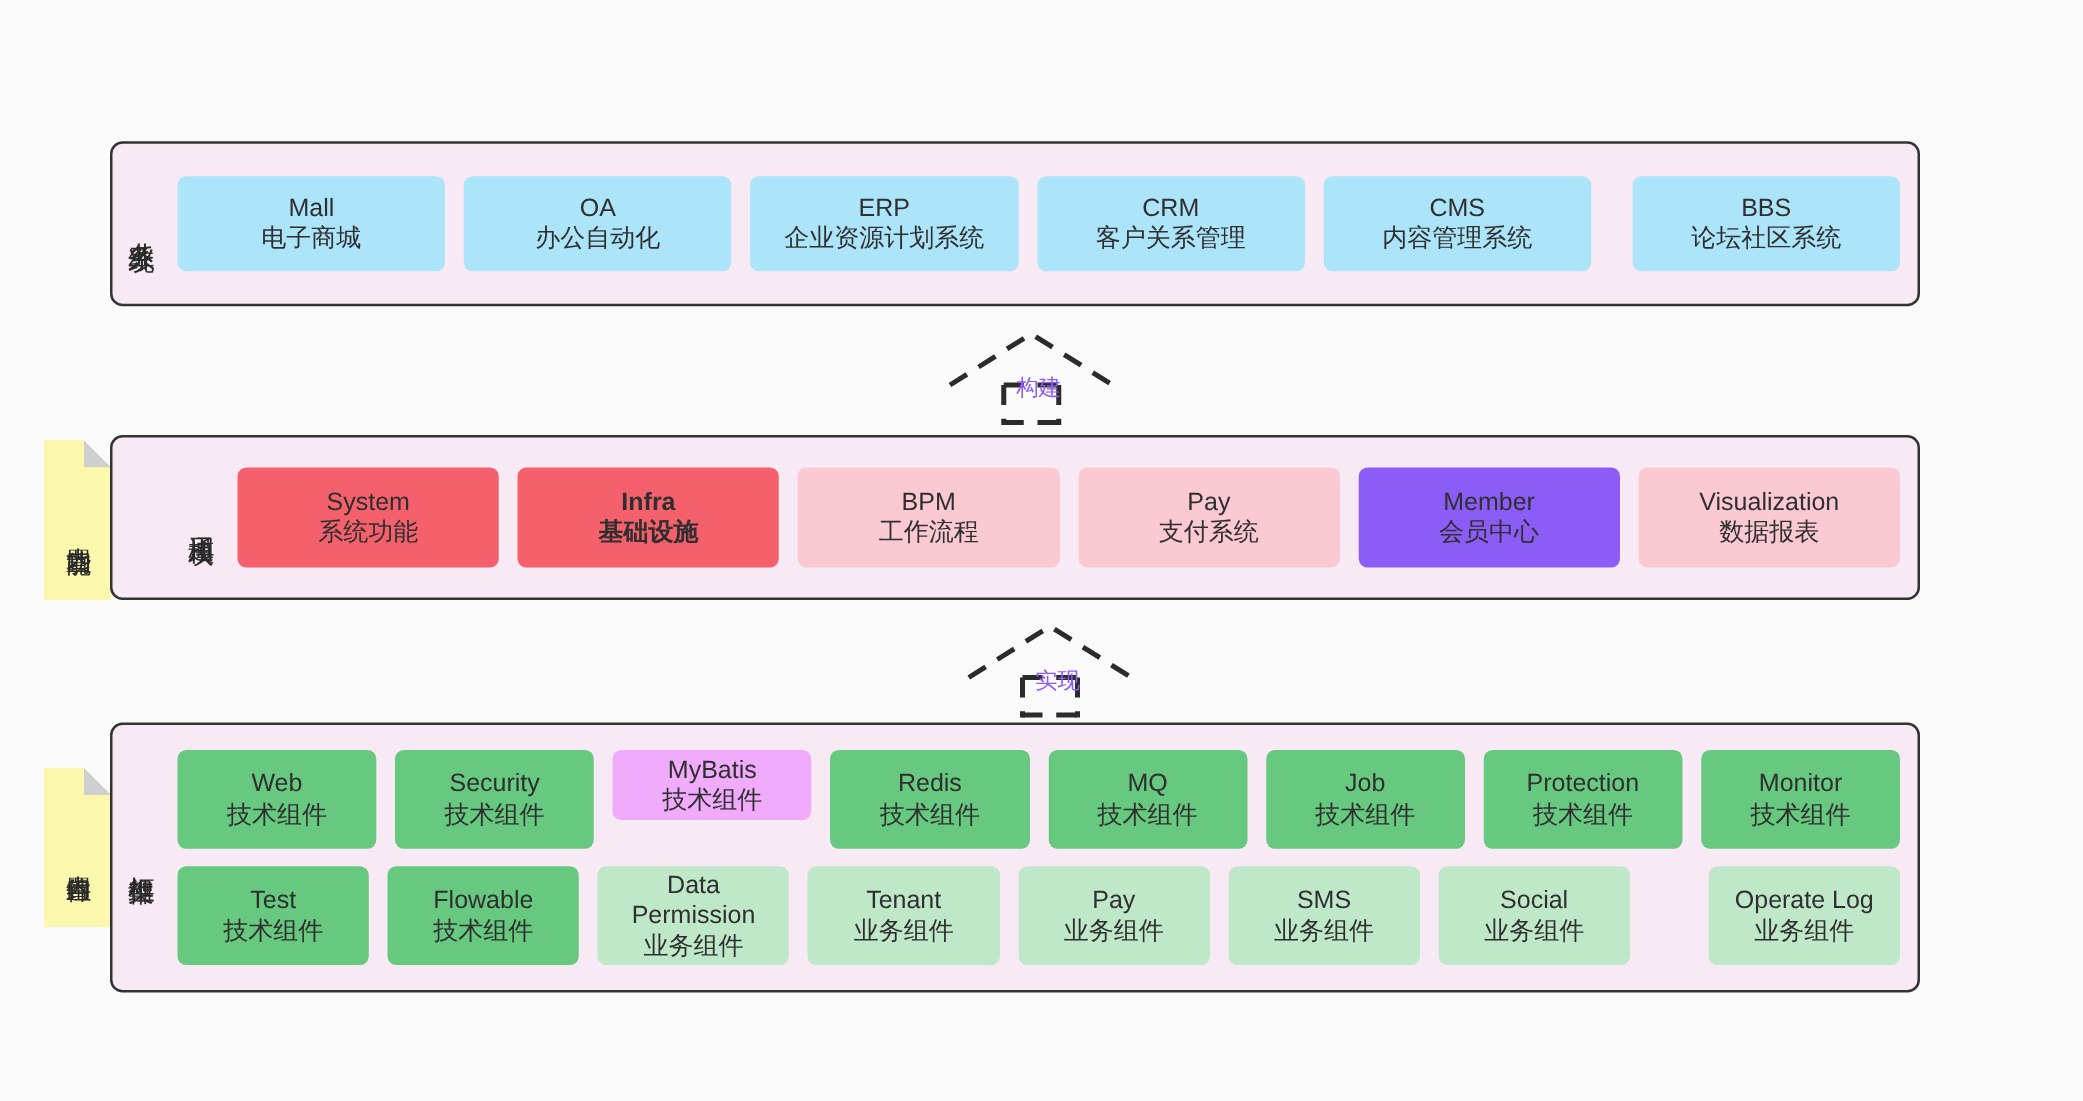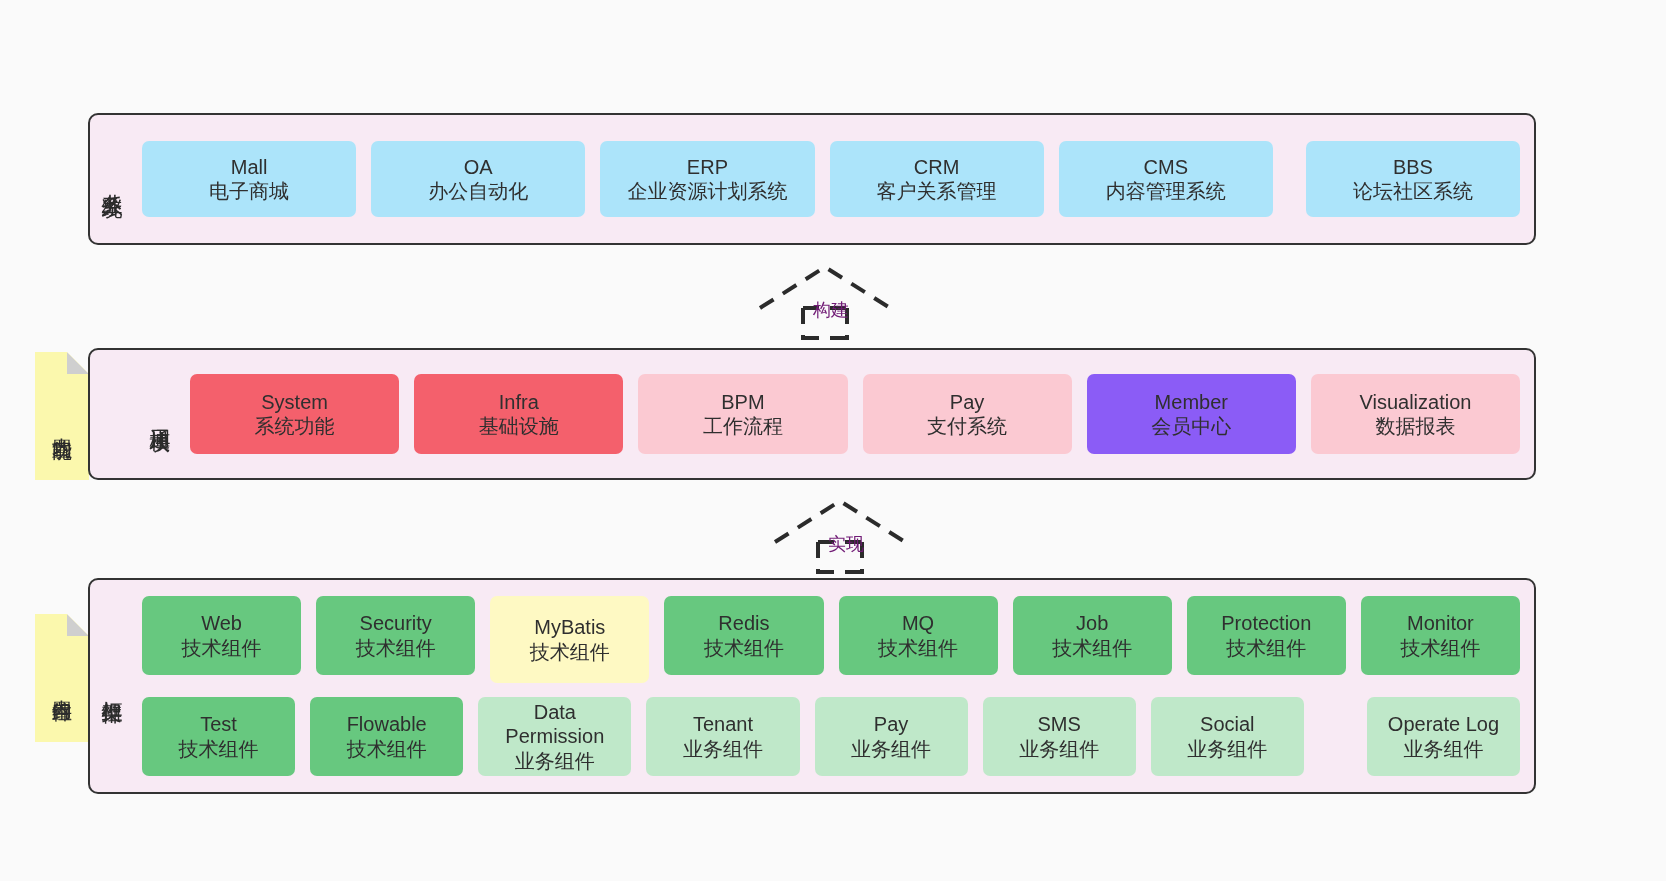--- a/index.html
+++ b/index.html
@@ -92,21 +92,21 @@
     background:#cfcfcf;
     clip-path:polygon(0 0, 100% 100%, 0 100%);
   }
 
   
   .uml-arrow{position:absolute;}
   .uml-arrow svg{display:block;overflow:visible;}
   .uml-label{
     position:absolute;
     font-size:18px;
-    color:#701a75;
+    color:#8b5cf6;
     background:transparent;
     white-space:nowrap;
   }
 </style>
 </head>
 <body>
 
 <div class="canvas">
 
   <div class="layer" id="layer-business" style="left:88px;top:113px;width:1448px;height:132px;">
@@ -167,21 +167,21 @@
   <div class="layer" id="layer-module" style="left:88px;top:348px;width:1448px;height:132px;padding-left:48px;">
     <div class="layer-title">通用模块</div>
     <div class="layer-body">
       <div class="row">
 
         <div class="card" style="background:#f4606c;height:80px;">
           <span class="en">System</span>
           <span class="cn">系统功能</span>
         </div>
 
-        <div class="card" style="background:#f4606c;height:80px;">
+        <div class="card" style="background:#f4606c;height:80px;font-weight:bold;">
           <span class="en">Infra</span>
           <span class="cn">基础设施</span>
         </div>
 
         <div class="card" style="background:#fbc9d2;height:80px;">
           <span class="en">BPM</span>
           <span class="cn">工作流程</span>
         </div>
 
         <div class="card" style="background:#fbc9d2;height:80px;">
@@ -228,21 +228,21 @@
         <div class="card" style="background:#67c87f;height:79px;">
           <span class="en">Web</span>
           <span class="cn">技术组件</span>
         </div>
 
         <div class="card" style="background:#67c87f;height:79px;">
           <span class="en">Security</span>
           <span class="cn">技术组件</span>
         </div>
 
-        <div class="card" style="background:#fef9c3;height:87px;">
+        <div class="card" style="background:#f0abfc;height:56px;">
           <span class="en">MyBatis</span>
           <span class="cn">技术组件</span>
         </div>
 
         <div class="card" style="background:#67c87f;height:79px;">
           <span class="en">Redis</span>
           <span class="cn">技术组件</span>
         </div>
 
         <div class="card" style="background:#67c87f;height:79px;">

